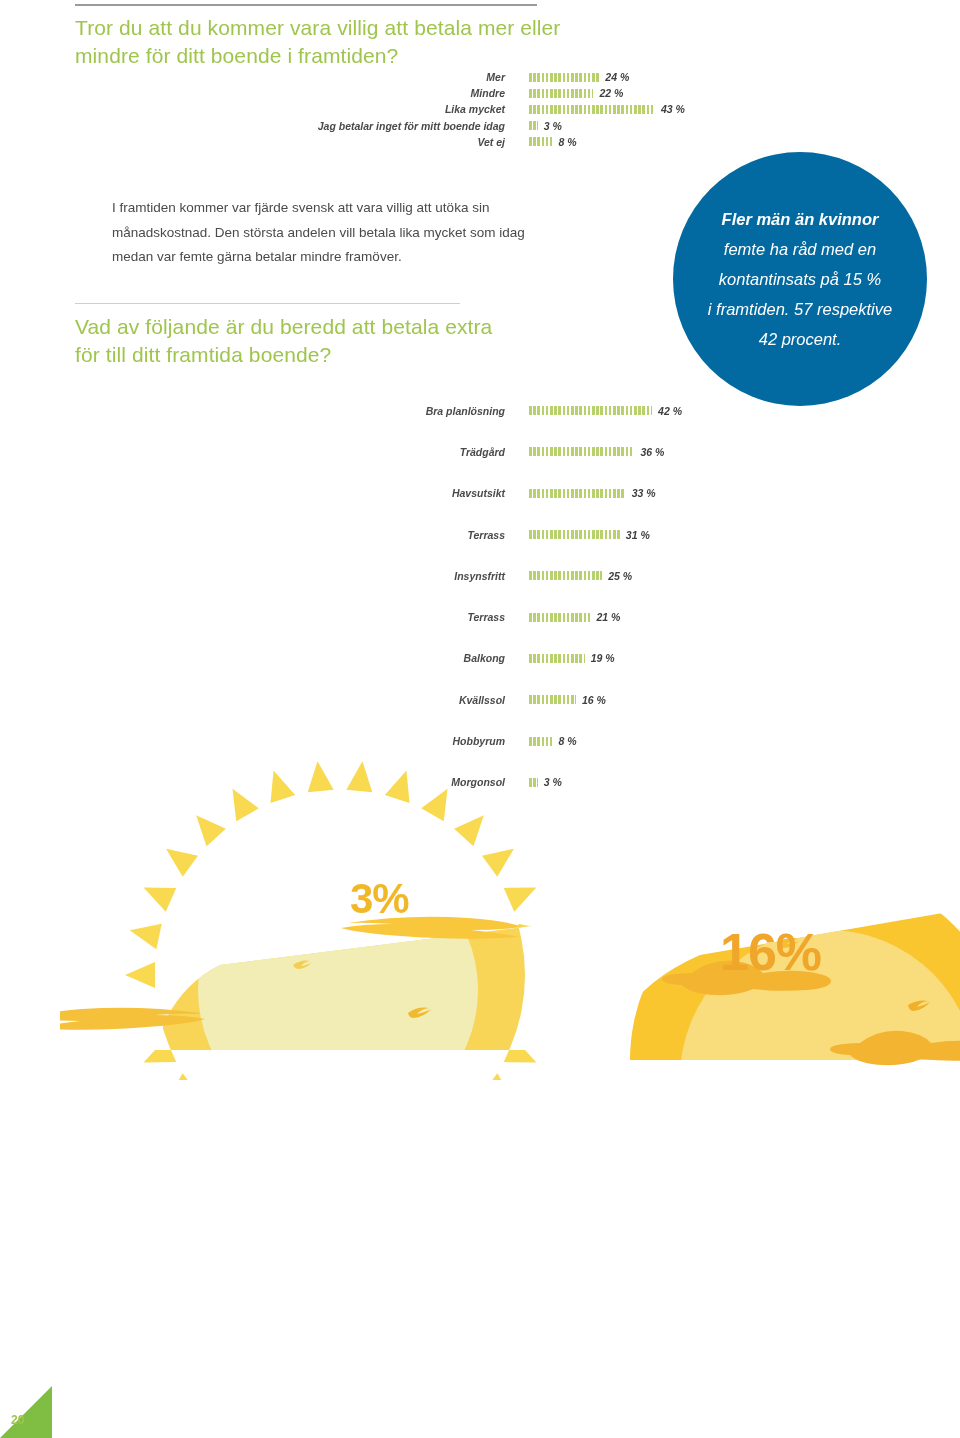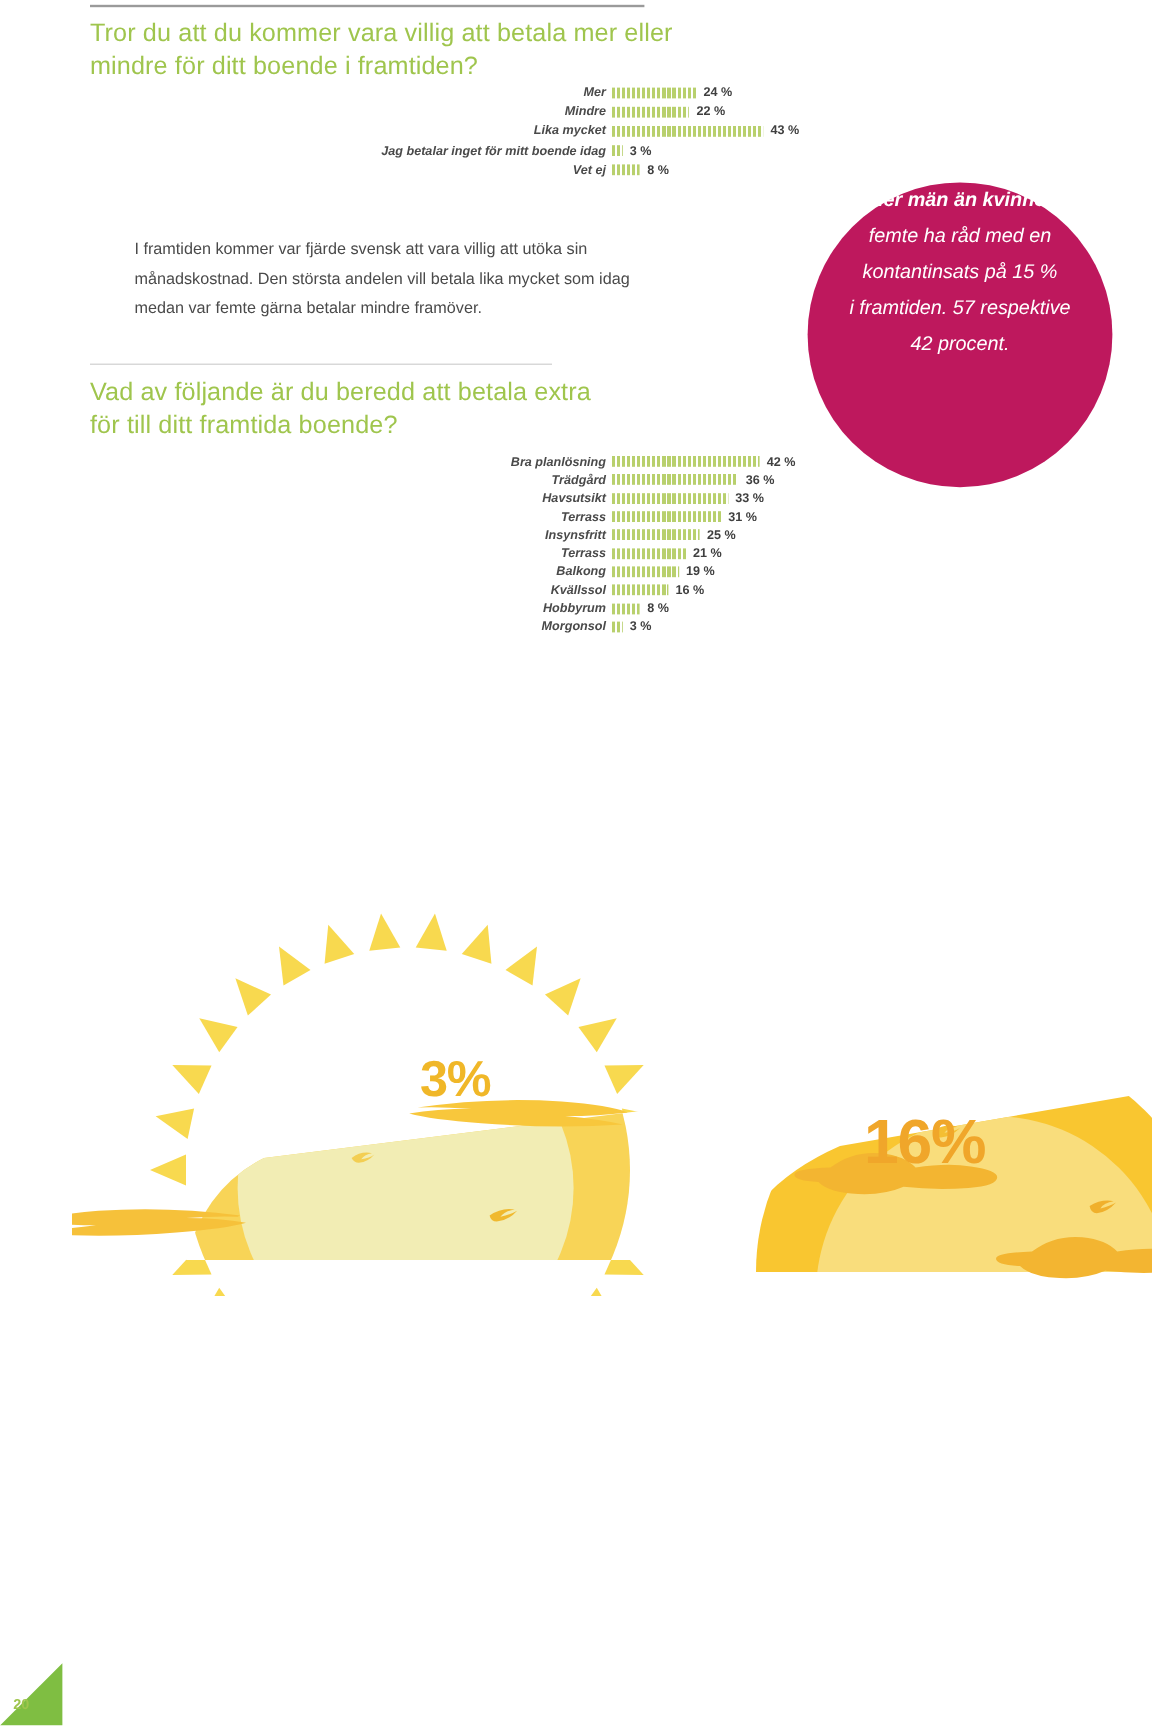--- a/index.html
+++ b/index.html
@@ -29,45 +29,45 @@
     position:absolute;color:#4a4a4a;font-size:13.5px;line-height:24.5px;font-weight:400;margin-left:37px;
   }
   #copy-1{left:75px;top:196px;width:420px;}
   #copy-2{left:75px;top:581px;width:420px;}
 
   
   .chart{position:absolute;}
   #chart-1{left:230px;top:69px;}
   #chart-2{left:300px;top:377px;}
   .chart-row{display:flex;align-items:center;height:16.2px;}
-  #chart-2 .chart-row{height:15.3px;}
+  #chart-2 .chart-row{height:15.3px;margin-top:26px;}
   .bar-label{
     text-align:right;font-style:italic;font-weight:700;font-size:10.5px;
-    color:#4a4a4a;padding-right:5px;white-space:nowrap;
+    color:#4a4a4a;padding-right:24px;white-space:nowrap;
   }
   #chart-1 .bar-label{width:275px;}
   #chart-2 .bar-label{width:205px;}
   .bar-wrap{display:flex;align-items:center;}
   .bar{
     height:9px;
     background-image:repeating-linear-gradient(
        to right,
        #b8d06d 0px, #b8d06d 2.6px,
        #ffffff 2.6px, #ffffff 4.2px);
   }
   .bar-value{
-    font-weight:700;font-size:10.5px;color:#3f3f3f;
+    font-style:italic;font-weight:700;font-size:10.5px;color:#3f3f3f;
     padding-left:6px;white-space:nowrap;
   }
 
   
   #callout-circle{
     position:absolute;left:673px;top:152px;width:254px;height:254px;
-    border-radius:50%;background:#be185d;
-    display:flex;flex-direction:column;align-items:center;justify-content:flex-start;
+    border-radius:50%;background:#0369a1;
+    display:flex;flex-direction:column;align-items:center;justify-content:center;
     box-sizing:border-box;padding:0 22px;
   }
   #callout-circle .line{
     color:#ffffff;font-style:italic;font-size:16.5px;line-height:30px;
     text-align:center;white-space:nowrap;
   }
   #callout-circle .line.strong{font-weight:700;}
 
   
   #illustration{position:absolute;left:60px;top:660px;width:900px;height:420px;}

